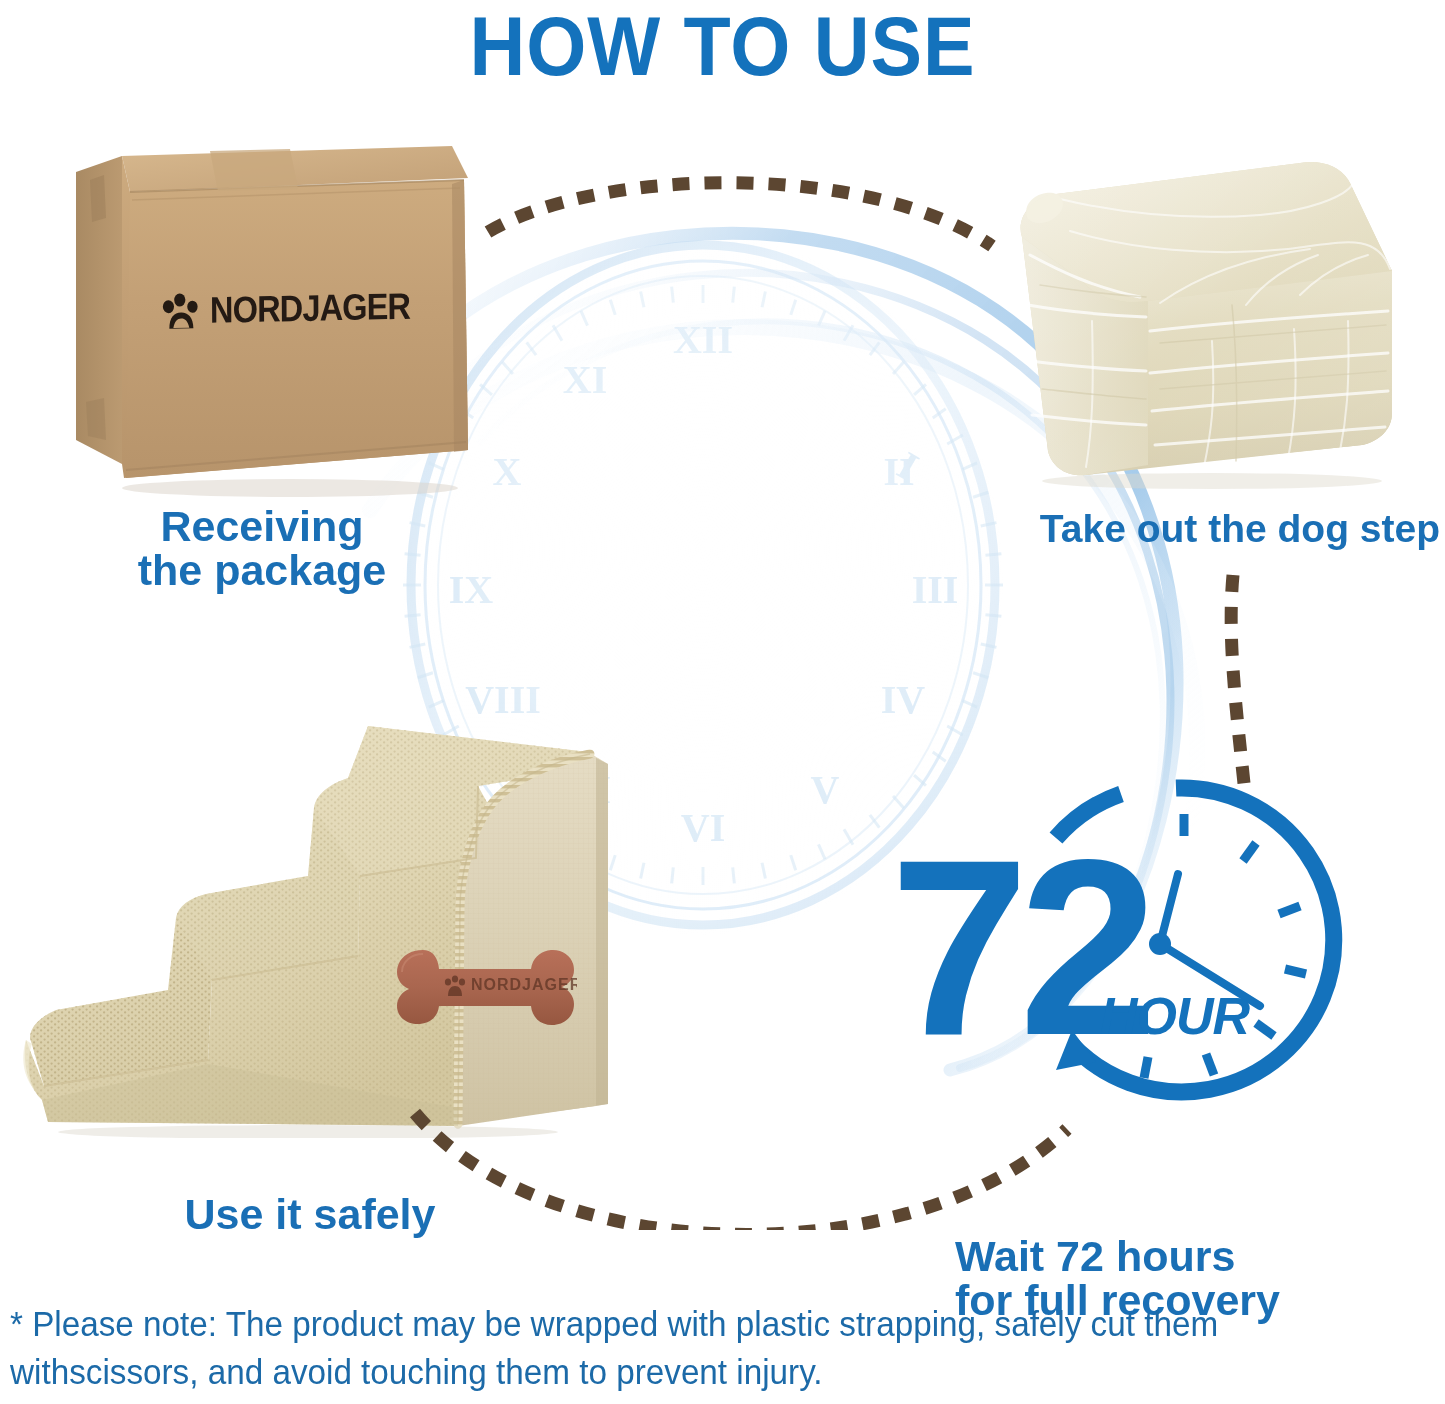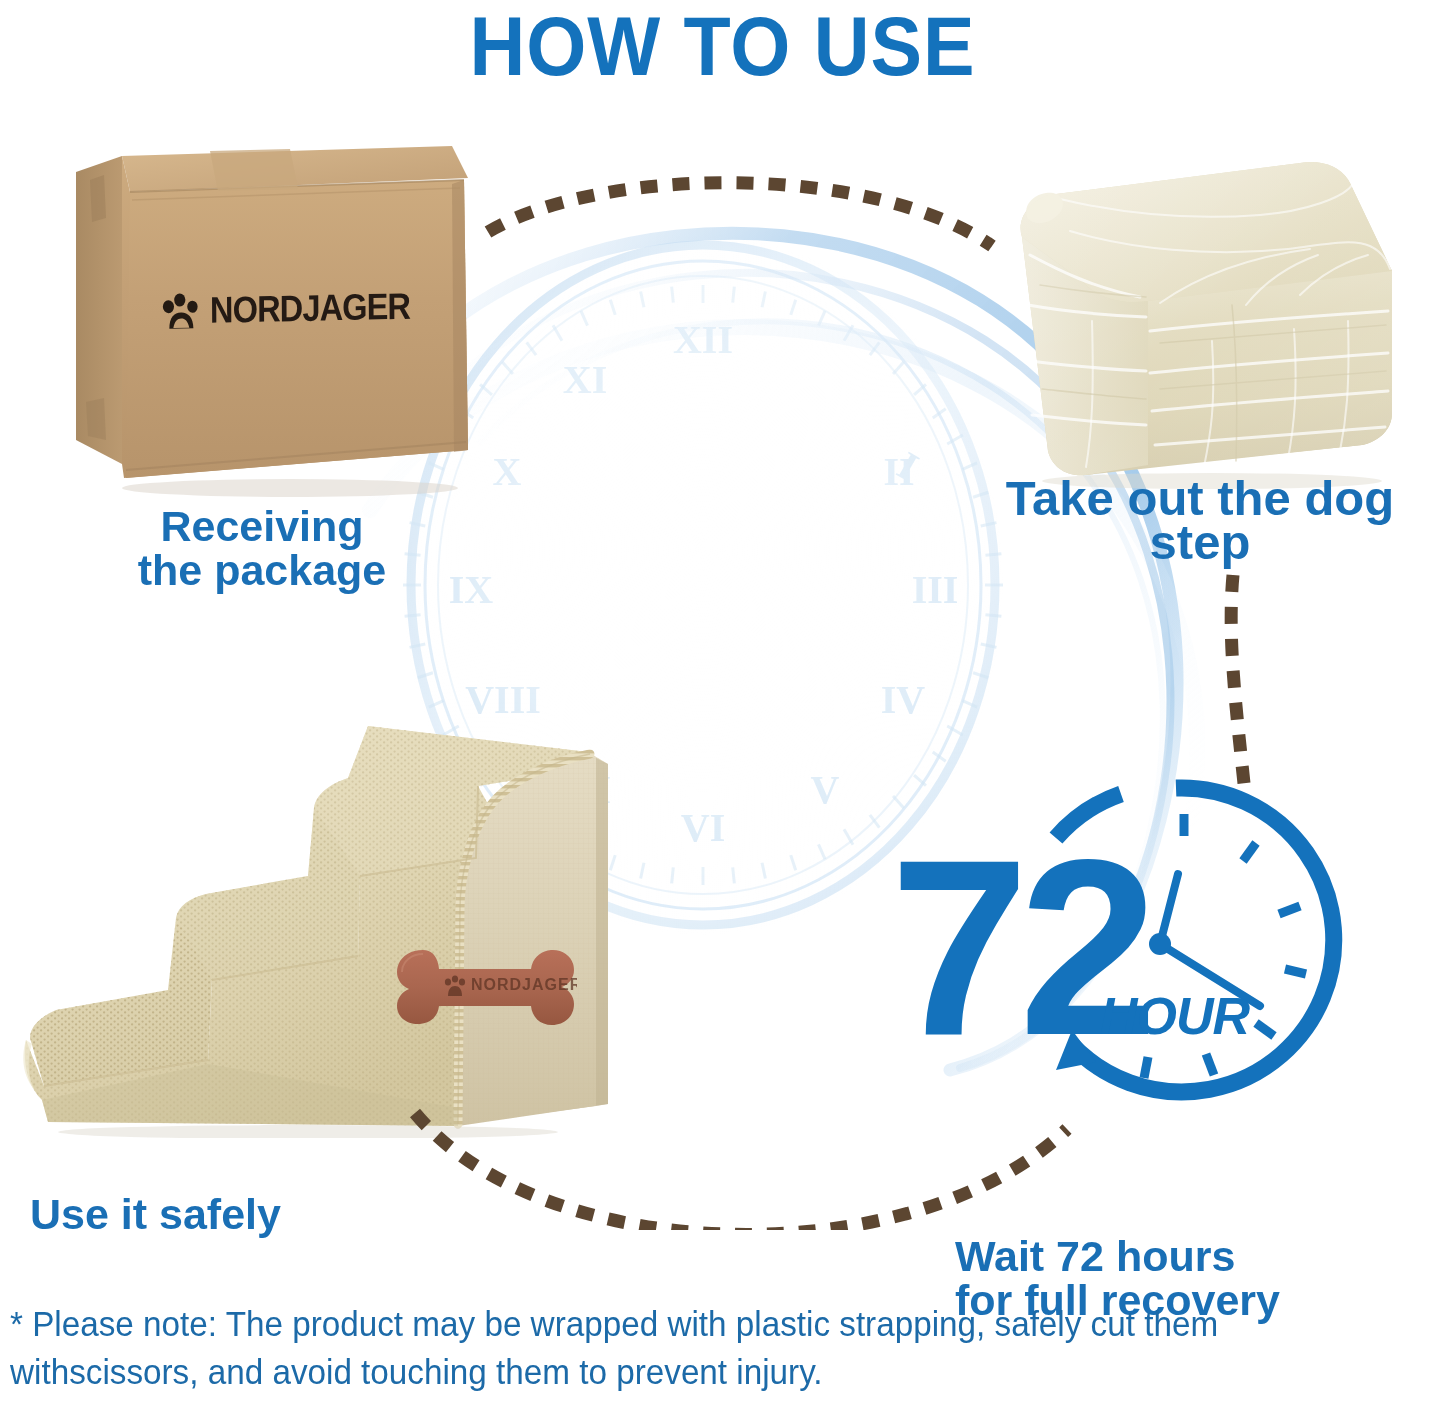--- a/index.html
+++ b/index.html
@@ -66,22 +66,22 @@
   .caption {
     position: absolute;
     font-family: "Liberation Sans", sans-serif;
     font-weight: bold;
     color: #1a6fb5;
     font-size: 43px;
     line-height: 44px;
     white-space: pre-line;
   }
   .caption.c1 { left: 32px; top: 504px; width: 460px; text-align: center; }
-  .caption.c2 { left: 960px; top: 476px; width: 480px; text-align: center; font-size: 49px;}
-  .caption.c3 { left: 30px; top: 1192px; width: 560px; }
+  .caption.c2 { left: 960px; top: 507px; width: 480px; text-align: right; font-size: 39px;}
+  .caption.c3 { left: 30px; top: 1192px; width: 560px; text-align: center; }
   .caption.c4 { left: 955px; top: 1234px; width: 490px; text-align: left; }
 
   
   .footnote {
     position: absolute;
     left: 10px;
     top: 1300px;
     width: 1425px;
     font-family: "Liberation Sans", sans-serif;
     font-size: 35px;

